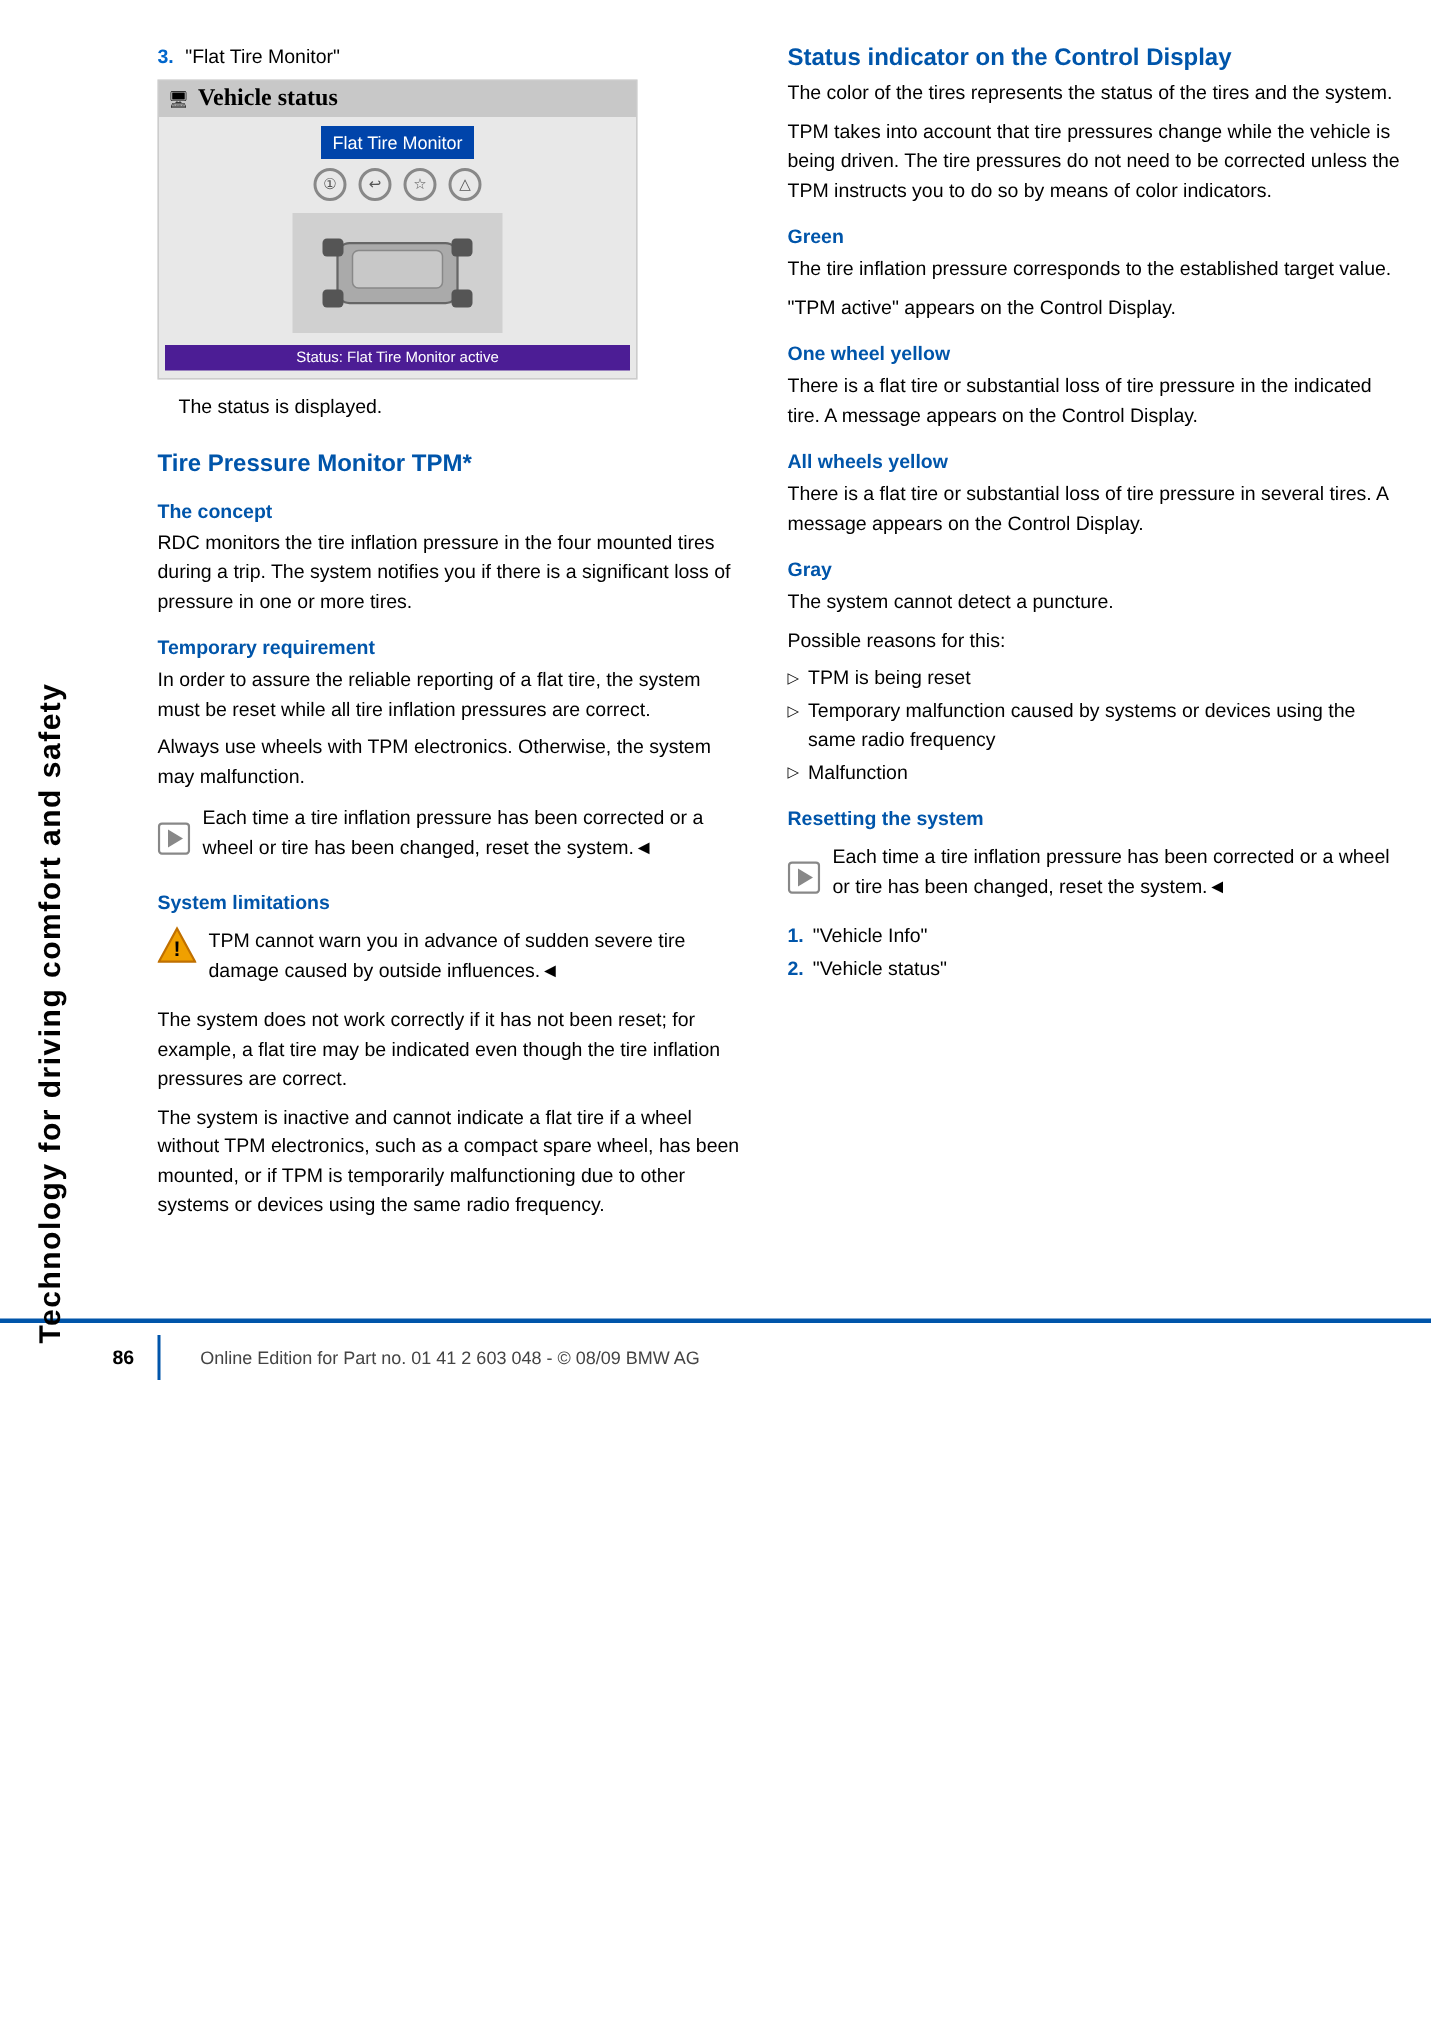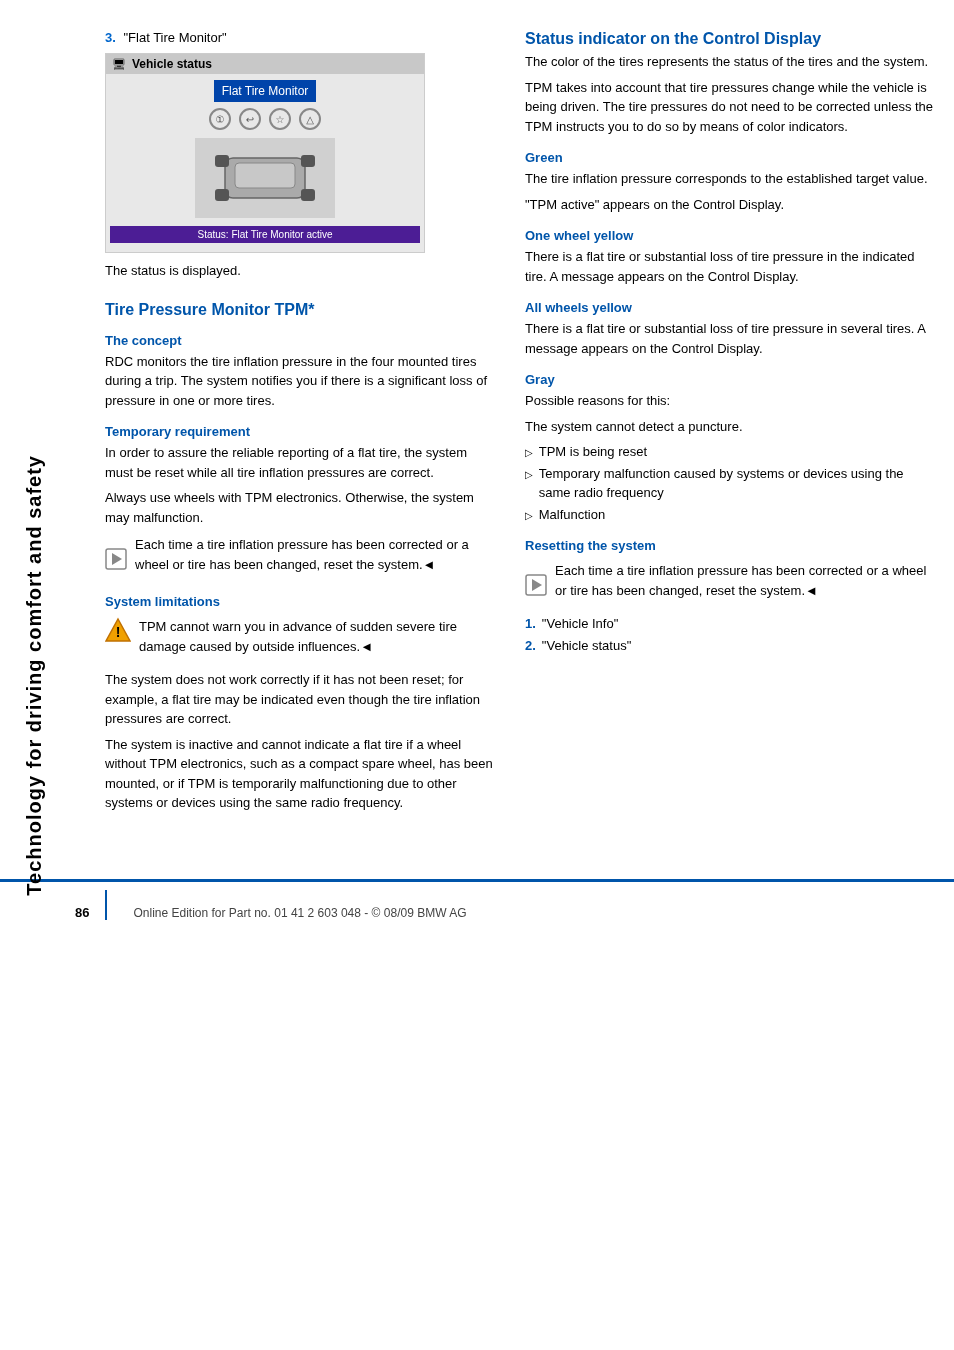--- a/index.html
+++ b/index.html
@@ -125,20 +125,21 @@
       padding: 3px 8px;
       width: 100%;
       text-align: center;
       margin-top: 4px;
     }
 
     .status-displayed {
       font-size: 13px;
       margin-top: 6px;
       margin-bottom: 16px;
+      margin-left: 14px;
     }
 
     
     .section-title-large {
       color: #0055aa;
       font-size: 16px;
       font-weight: bold;
       margin-bottom: 12px;
       margin-top: 20px;
     }
@@ -229,21 +230,21 @@
       font-weight: bold;
       flex-shrink: 0;
     }
 
     
     .footer {
       margin-top: 30px;
       padding: 8px 0 8px 75px;
       border-top: 3px solid #0055aa;
       display: flex;
-      align-items: flex-end;
+      align-items: center;
       gap: 16px;
     }
     .footer-page {
       font-size: 13px;
       font-weight: bold;
       color: #000;
     }
     .footer-text {
       font-size: 12px;
       color: #444;
@@ -269,21 +270,21 @@
   <div class="left-column">
 
     <div class="step-number">
       <span>3.</span>
       <span style="margin-left:4px;font-weight:normal;color:#000;">"Flat Tire Monitor"</span>
     </div>
 
     <div class="vehicle-status-img">
       <div class="vs-header">
         <span style="font-size:11px;">🖥</span>
-        <span style="font-size:12px;font-weight:bold;">Vehicle status</span>
+        <span style="font-size:16px;font-weight:bold;font-family:Liberation Serif, serif;">Vehicle status</span>
       </div>
       <div class="vs-body">
         <div class="vs-menu-item">Flat Tire Monitor</div>
         <div class="vs-icons-row">
           <div class="vs-icon-circle">①</div>
           <div class="vs-icon-circle">↩</div>
           <div class="vs-icon-circle">☆</div>
           <div class="vs-icon-circle">△</div>
         </div>
 
@@ -352,22 +353,22 @@
     <p class="body-text">The tire inflation pressure corresponds to the established target value.</p>
     <p class="body-text">"TPM active" appears on the Control Display.</p>
 
     <h3 class="subsection-heading">One wheel yellow</h3>
     <p class="body-text">There is a flat tire or substantial loss of tire pressure in the indicated tire. A message appears on the Control Display.</p>
 
     <h3 class="subsection-heading">All wheels yellow</h3>
     <p class="body-text">There is a flat tire or substantial loss of tire pressure in several tires. A message appears on the Control Display.</p>
 
     <h3 class="subsection-heading">Gray</h3>
+    <p class="body-text">The system cannot detect a puncture.</p>
     <p class="body-text">Possible reasons for this:</p>
-    <p class="body-text">The system cannot detect a puncture.</p>
 
     <ul class="triangle-list">
       <li>
         <span class="tri-bullet">▷</span>
         <span>TPM is being reset</span>
       </li>
       <li>
         <span class="tri-bullet">▷</span>
         <span>Temporary malfunction caused by systems or devices using the same radio frequency</span>
       </li>

